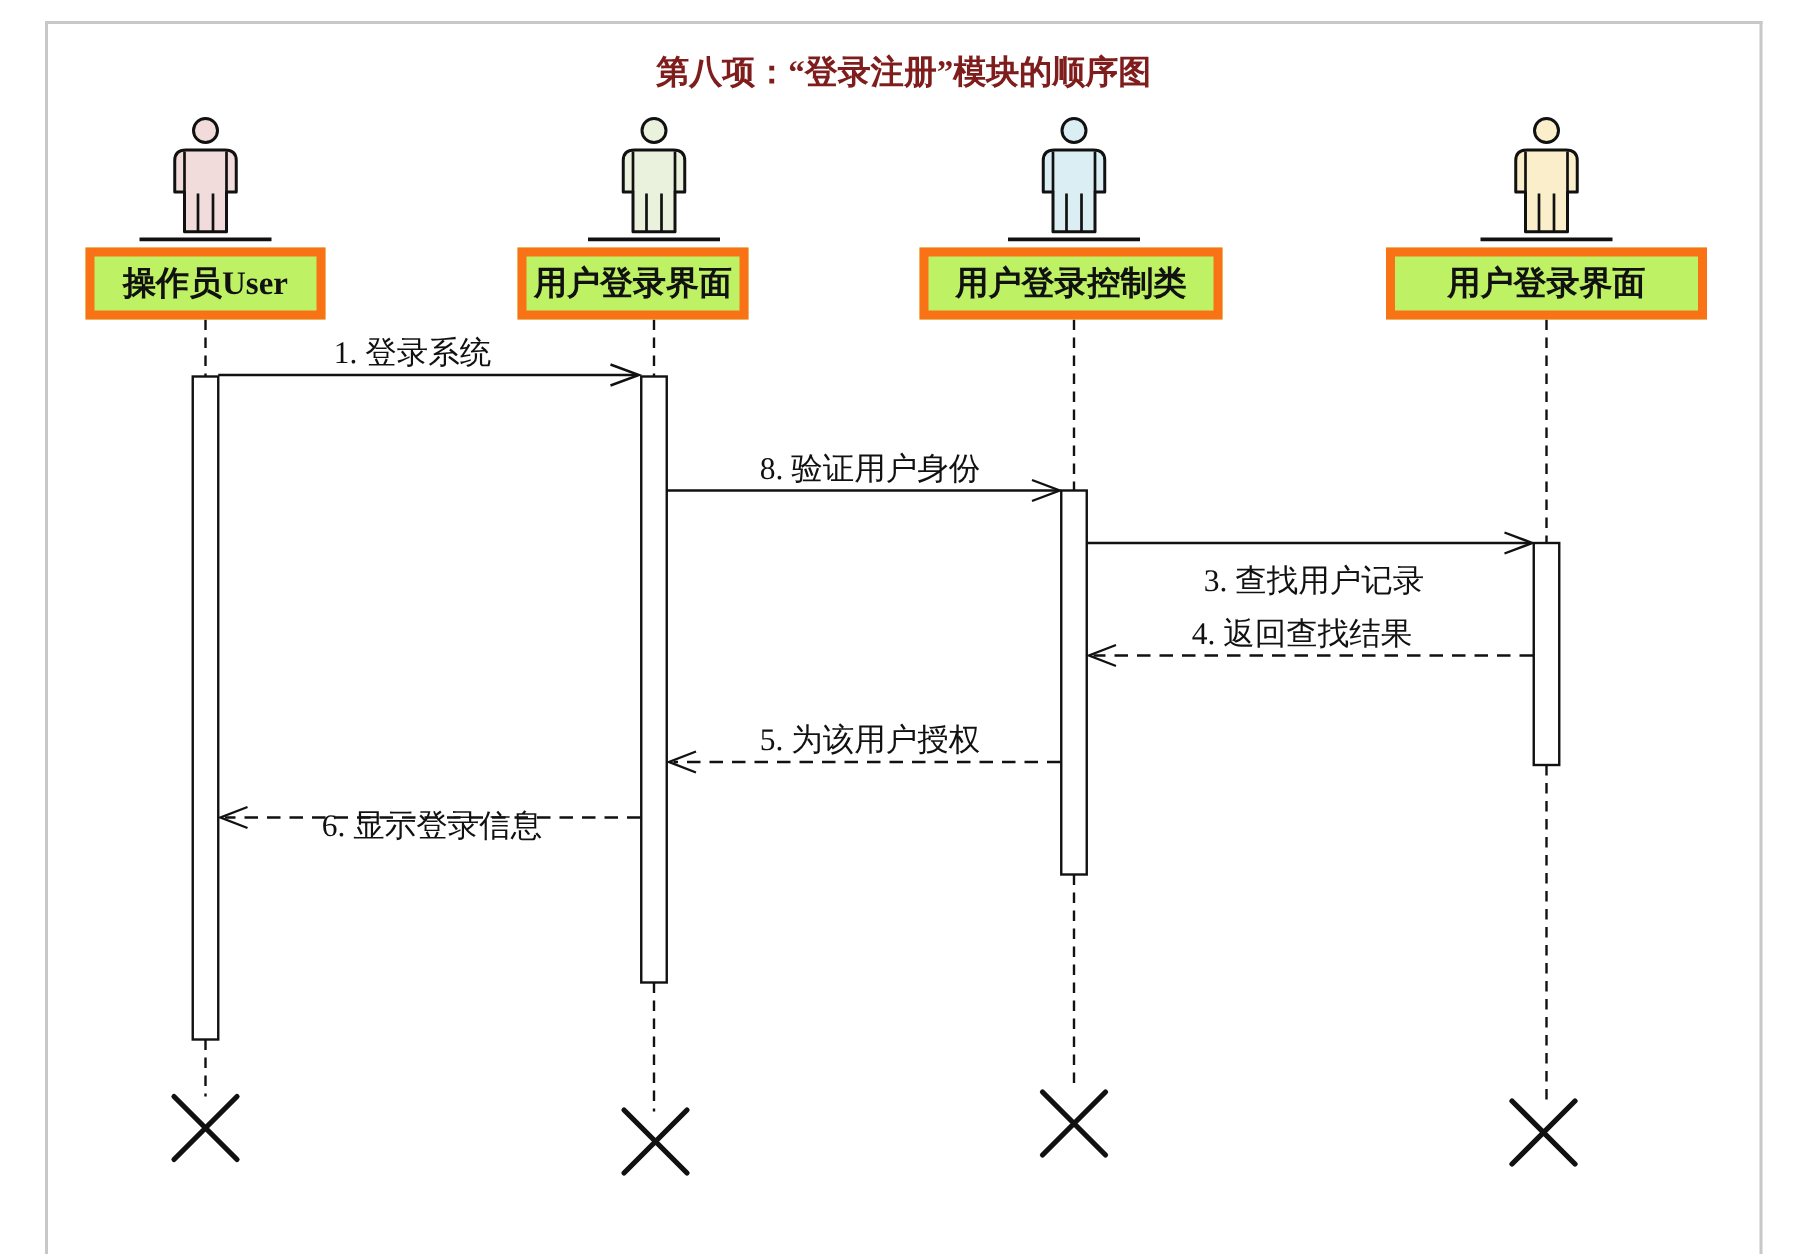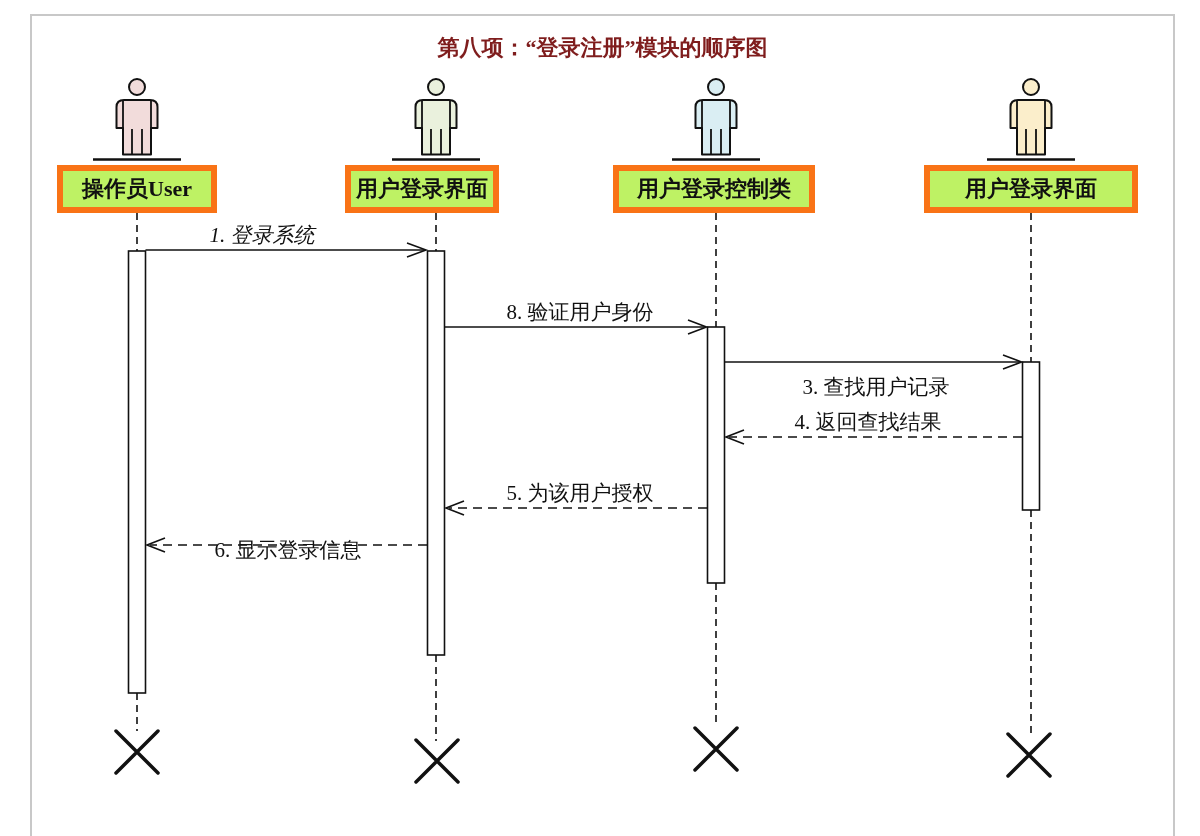--- a/index.html
+++ b/index.html
@@ -104,20 +104,20 @@
   <div class="head-box" style="left:345px;width:154px;">
     <span>用户登录界面</span>
   </div>
   <div class="head-box" style="left:613px;width:202px;">
     <span>用户登录控制类</span>
   </div>
   <div class="head-box" style="left:924px;width:214px;">
     <span>用户登录界面</span>
   </div>
 
-  <div class="msg-label" style="left:262px;top:221px;font-style:italic;">1. 登录系统</div>
+  <div class="msg-label" style="left:275px;top:221px;">1. 登录系统</div>
   <div class="msg-label" style="left:580px;top:298px;">8. 验证用户身份</div>
   <div class="msg-label" style="left:876px;top:333px;margin-top:40px;">3. 查找用户记录</div>
   <div class="msg-label" style="left:868px;top:408px;">4. 返回查找结果</div>
   <div class="msg-label" style="left:580px;top:479px;">5. 为该用户授权</div>
   <div class="msg-label" style="left:288px;top:536px;">6. 显示登录信息</div>
 
 </div>
 
 </body></html>

